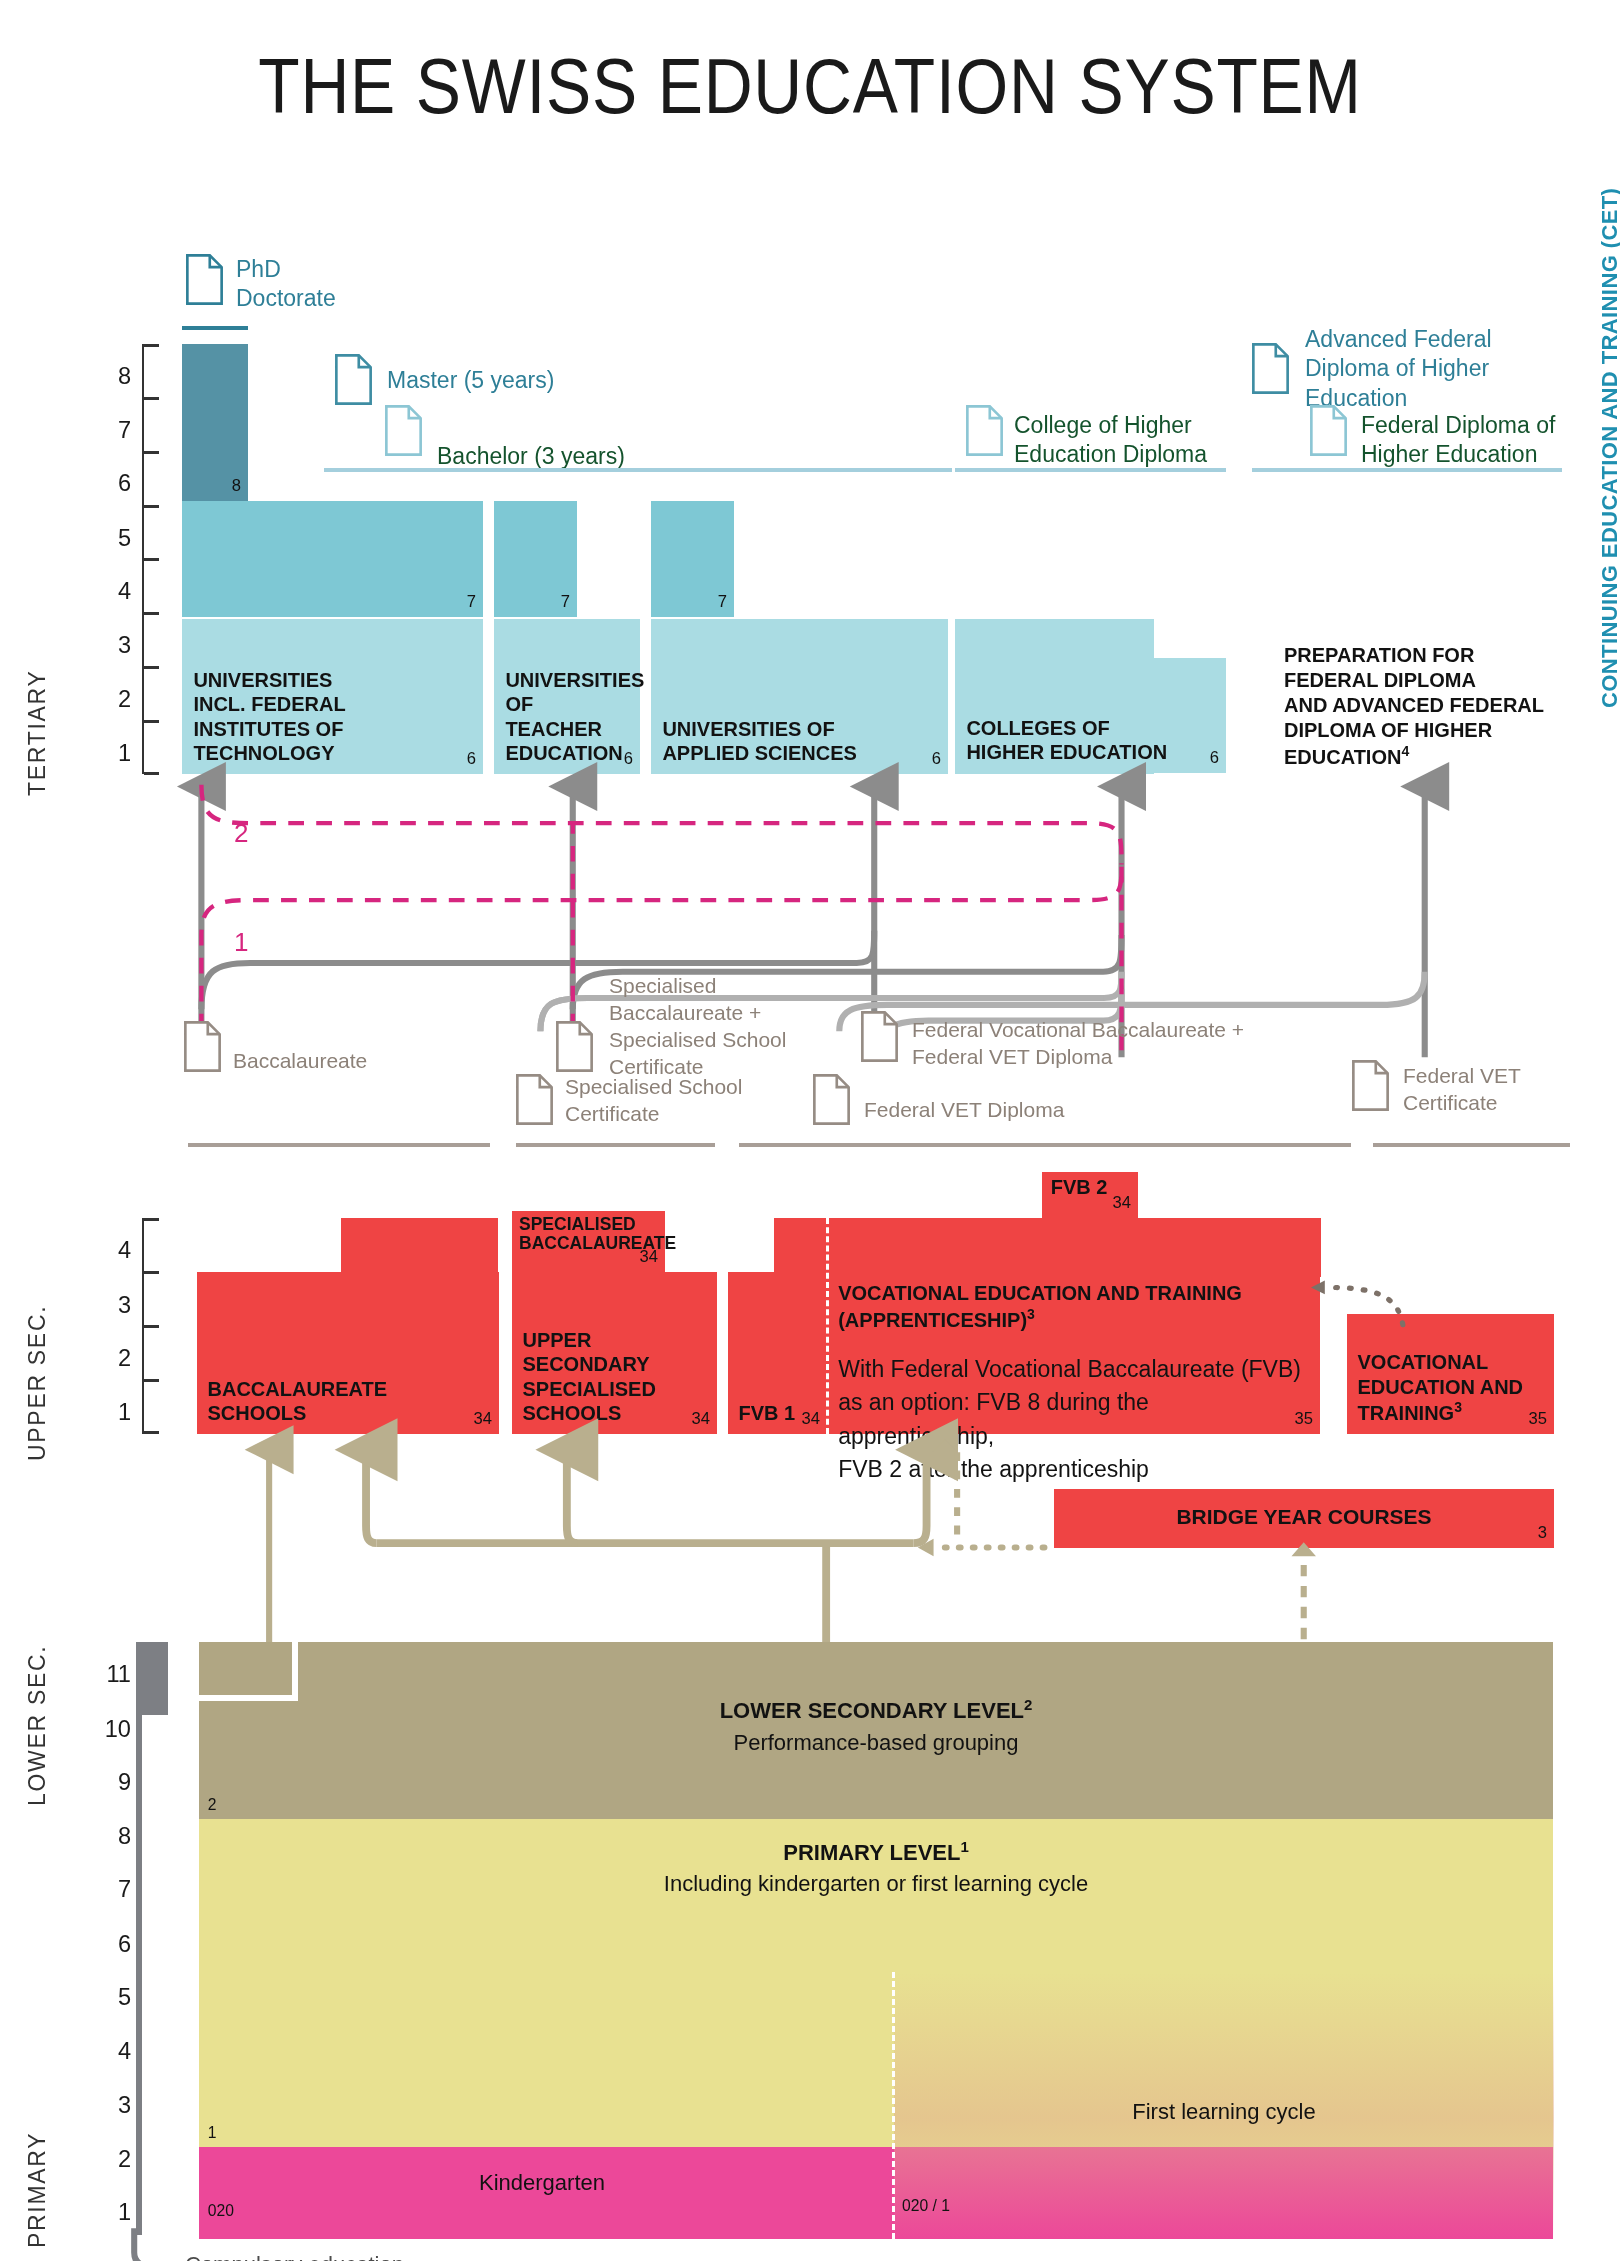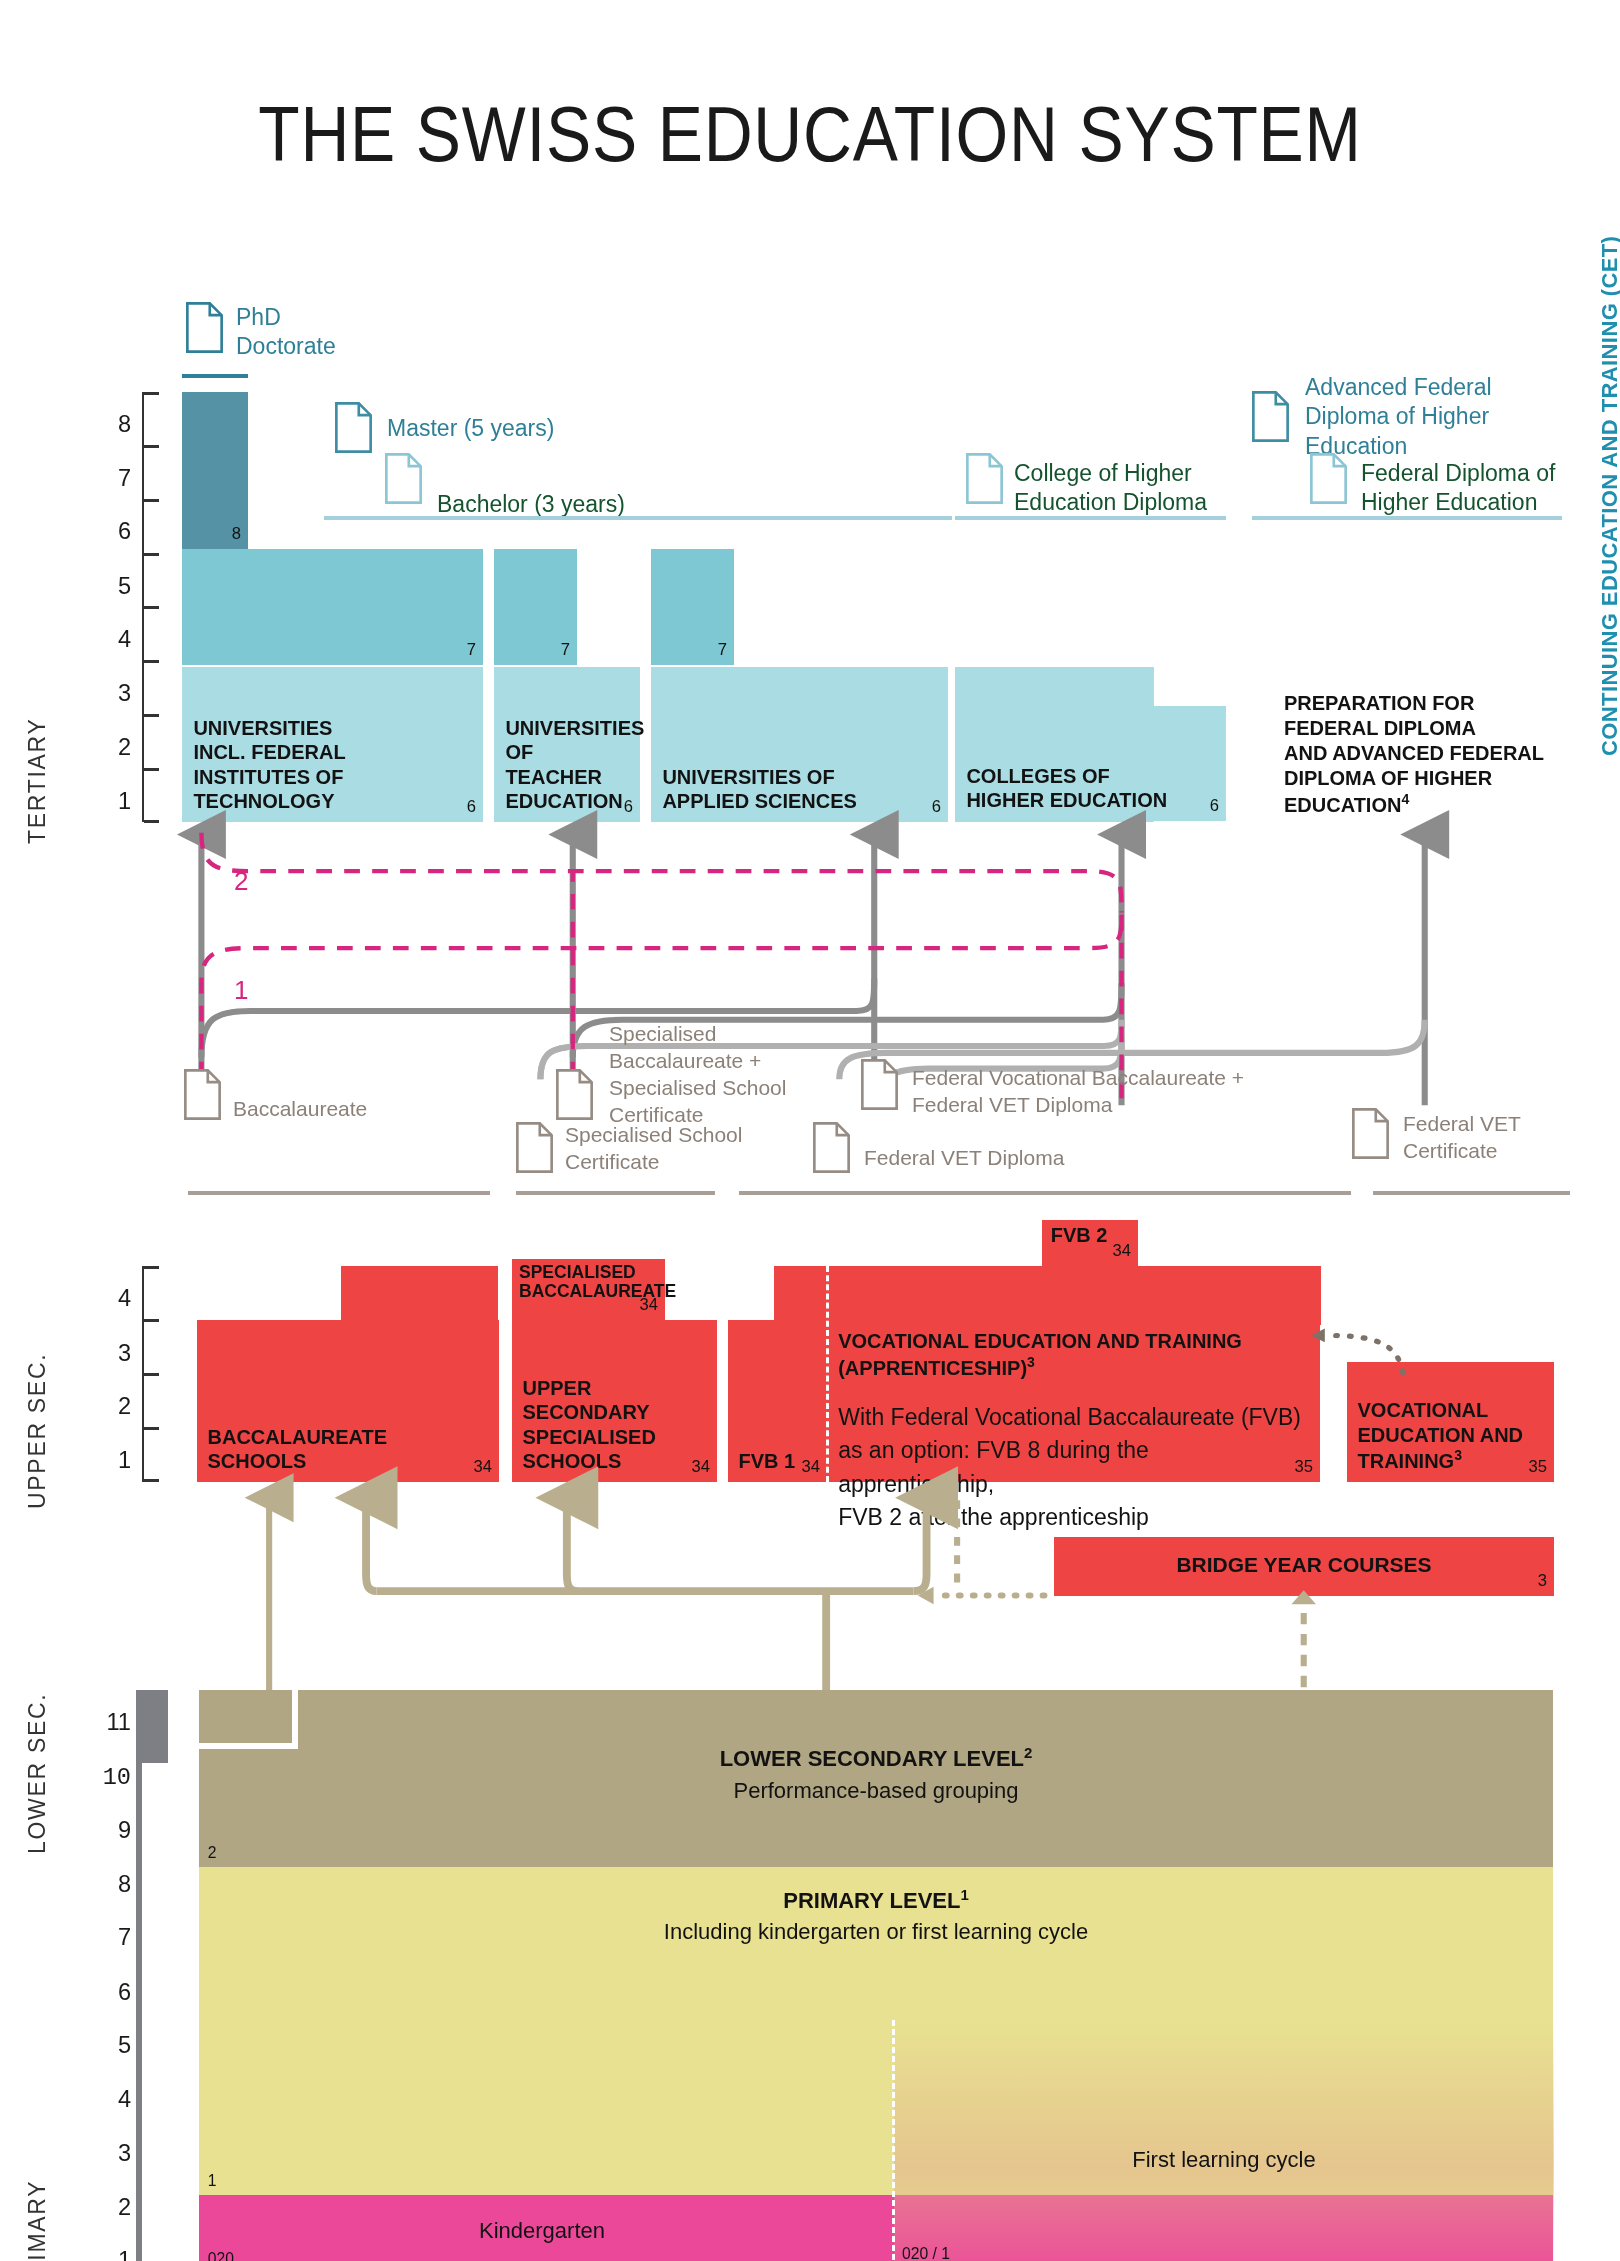--- a/index.html
+++ b/index.html
@@ -5,21 +5,21 @@
   * { box-sizing: border-box; }
   html, body { margin:0; padding:0; }
   body {
     width:1620px; height:2261px;
     background:#ffffff;
     font-family:"Liberation Sans", sans-serif;
     color:#1a1a1a;
     position:relative;
     overflow:hidden;
   }
-  .stage { position:absolute; inset:0;margin-top:48px; }
+  .stage { position:absolute; inset:0; }
   .abs { position:absolute; }
 
   
   #page-title {
     left:0; right:0; top:42px;
     text-align:center;
     font-size:77px;
     font-weight:400;
     letter-spacing:0.9px;
     color:#1a1a1a;
@@ -478,21 +478,21 @@
     <div class="tick" style="top:268px;"></div>
     <div class="tick" style="top:322px;"></div>
     <div class="tick" style="top:376px;"></div>
     <div class="tick" style="top:429px;"></div>
     <div class="tick" style="top:484px;"></div>
     <div class="tick" style="top:537px;"></div>
     <div class="tick" style="top:587px;"></div>
   </div>
 
   <div class="abs axis-num" style="left:96px; top:1661px;">11</div>
-  <div class="abs axis-num" style="left:96px; top:1716px;font-family:Liberation Mono, monospace;">10</div>
+  <div class="abs axis-num" style="left:96px; top:1716px;">10</div>
   <div class="abs axis-num" style="left:96px; top:1769px;">9</div>
   <div class="abs axis-num" style="left:96px; top:1823px;">8</div>
   <div class="abs axis-num" style="left:96px; top:1876px;">7</div>
   <div class="abs axis-num" style="left:96px; top:1931px;">6</div>
   <div class="abs axis-num" style="left:96px; top:1984px;">5</div>
   <div class="abs axis-num" style="left:96px; top:2038px;">4</div>
   <div class="abs axis-num" style="left:96px; top:2092px;">3</div>
   <div class="abs axis-num" style="left:96px; top:2146px;">2</div>
   <div class="abs axis-num" style="left:96px; top:2199px;">1</div>
 

